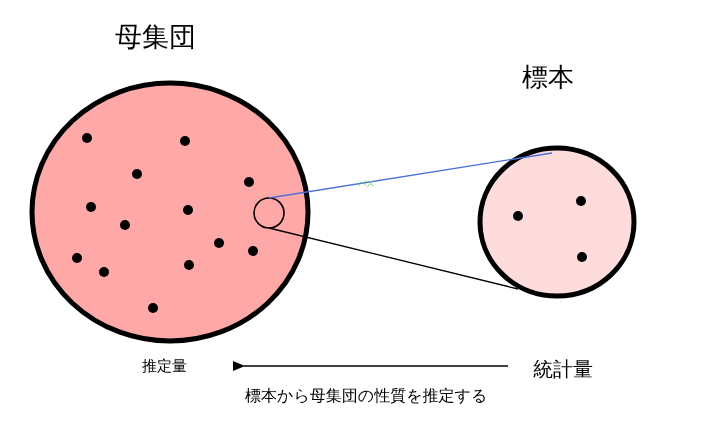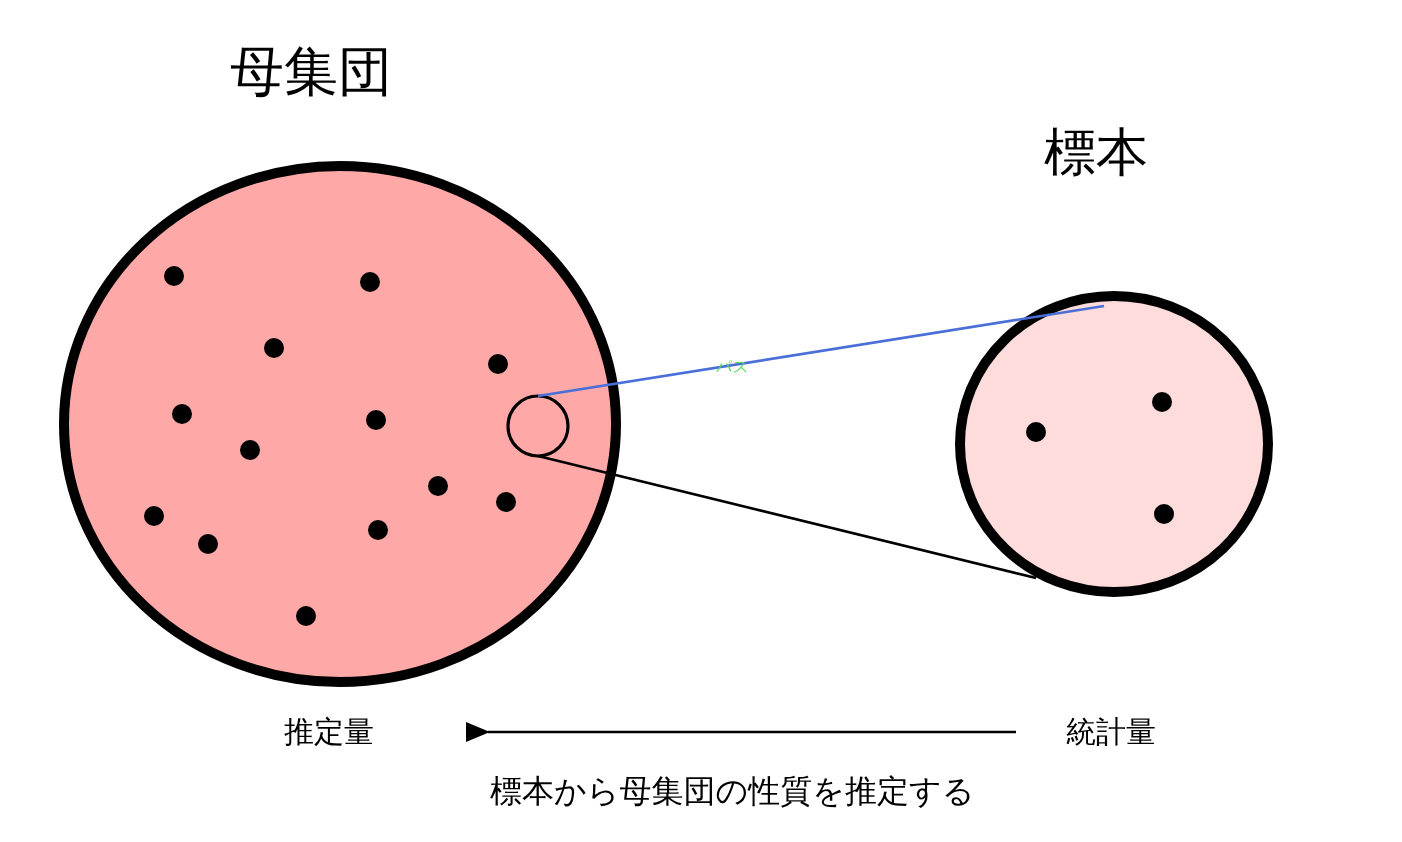--- a/index.html
+++ b/index.html
@@ -39,21 +39,21 @@
       font-size: 26px;
     }
     #label-estimator {
       left: 142px;
       top: 359px;
       font-size: 15px;
     }
     #label-statistic {
       left: 533px;
       top: 359px;
-      font-size: 15px;
+      font-size: 20px;
     }
     #caption {
       left: 245px;
       top: 388px;
       font-size: 16px;
     }
     #path-hint {
       position: absolute;
       left: 314px;
       top: 180px;

